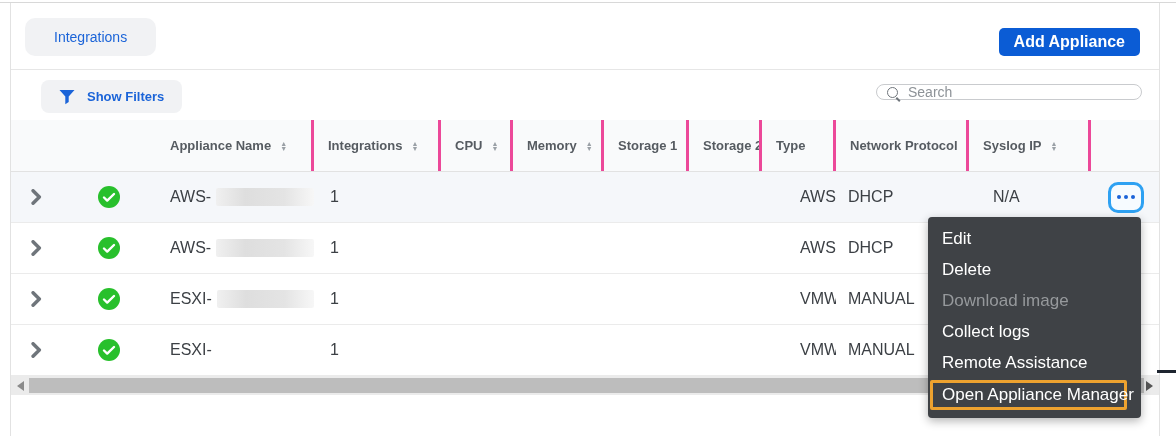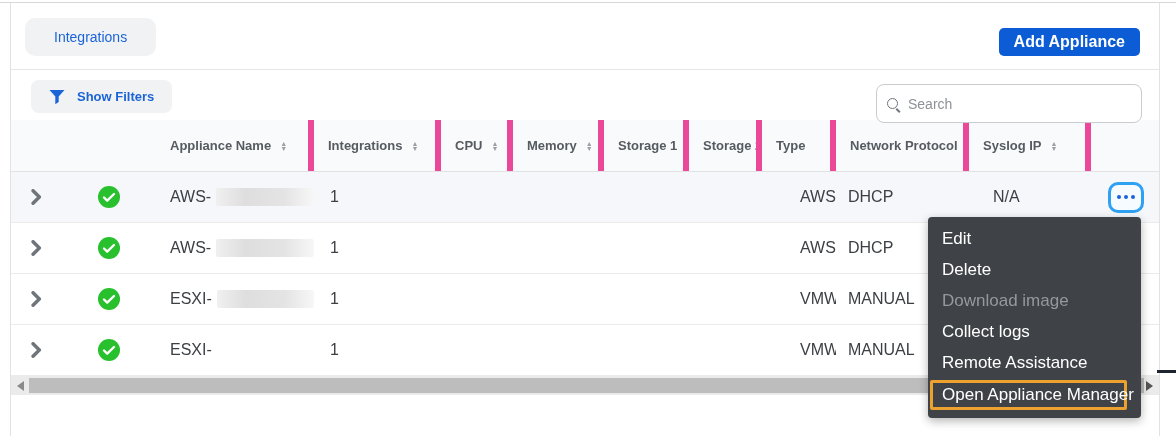--- a/index.html
+++ b/index.html
@@ -18,41 +18,41 @@
   .tab { border:none; background:transparent; color:#1b64d8; font-size:14px;
     padding:0 26px; height:32px; border-radius:8px; cursor:pointer;
     font-family:"Liberation Sans", sans-serif; }
   .tab.active { background:#0b5cd5; color:#ffffff; font-weight:bold; padding:0 18px; }
   .add-btn { position:absolute; right:19px; top:25px; height:28px; padding:0 15px;
     background:#0b5cd5; color:#ffffff; border:none; border-radius:5px;
     font-size:16px; font-weight:bold; cursor:pointer; font-family:"Liberation Sans", sans-serif; }
 
   
   .toolbar-row { position:relative; height:50px; }
-  .show-filters { position:absolute; left:20px; top:10px; height:33px; padding:0 18px;
+  .show-filters { position:absolute; left:30px; top:10px; height:33px; padding:0 18px;
     background:#f1f2f4; border:none; border-radius:8px; display:flex; align-items:center;
     gap:12px; color:#1b64d8; font-size:13px; font-weight:bold; cursor:pointer;
     font-family:"Liberation Sans", sans-serif; }
-  .search-box { position:absolute; right:17px; top:14px; width:266px; height:39px;
+  .search-box { position:absolute; right:17px; top:14px; width:266px; height:16px;
     border:1px solid #c9cbce; border-radius:8px; background:#ffffff;
     display:flex; align-items:center; padding:0 10px; }
   .magnifier { position:relative; width:11px; height:11px; border:1.6px solid #6f757b;
     border-radius:50%; flex:none; }
   .magnifier::after { content:""; position:absolute; left:9px; top:9px; width:5px; height:1.6px;
     background:#6f757b; transform:rotate(45deg); transform-origin:0 0; }
   .search-box input { border:none; outline:none; flex:1; margin-left:10px; font-size:14px;
     color:#3c4045; background:transparent; font-family:"Liberation Sans", sans-serif; }
   .search-box input::placeholder { color:#8d9297; }
 
   
   .grid { display:grid;
     grid-template-columns:50px 95px 158px 127px 72px 91px 85px 73px 74px 133px 122px 70px; }
   .thead { height:52px; background:#f9fafb; border-bottom:1px solid #e2e2e2; }
   .th { display:flex; align-items:center; padding-left:14px; font-size:13px; font-weight:bold;
-    color:#565b61; border-right:6px solid #ec4899; cursor:pointer; overflow:hidden;
+    color:#565b61; border-right:3px solid #ec4899; cursor:pointer; overflow:hidden;
     white-space:nowrap; }
   .th.spacer { border-right:none; cursor:default; }
   .th.last { border-right:none; }
   .sort { display:inline-flex; flex-direction:column; margin-left:9px; color:#9aa0a6;
     font-size:7px; line-height:5px; }
   .sort::before { content:"▲"; }
   .sort::after { content:"▼"; }
 
   .trow { height:51px; border-bottom:1px solid #ebebeb; background:#ffffff; }
   .trow.active { background:#f5f7fa; }

